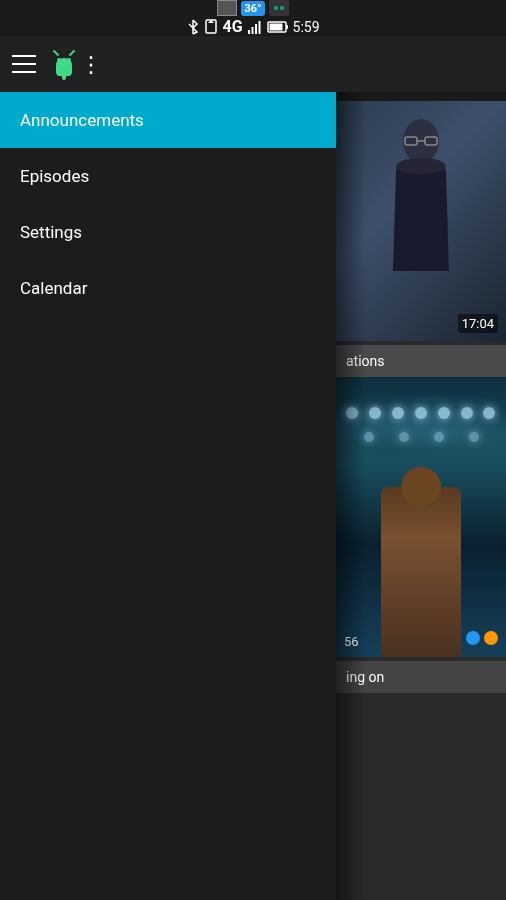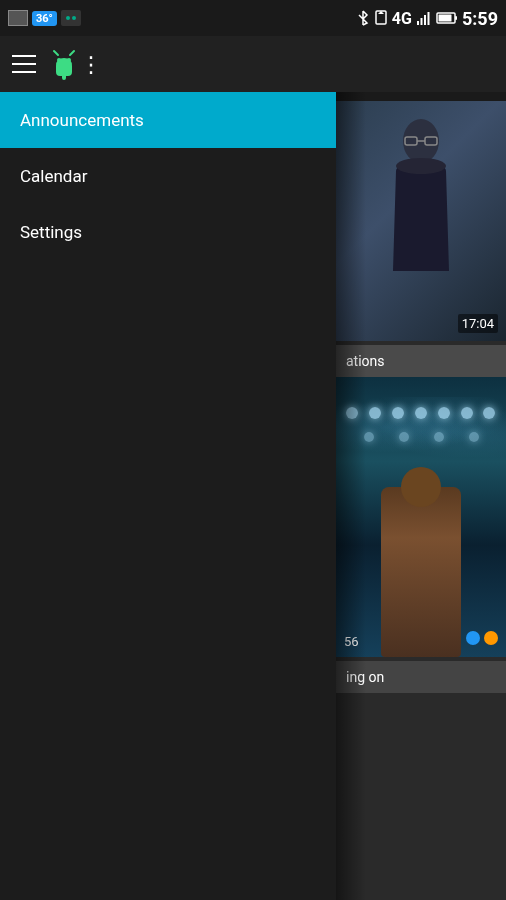--- a/index.html
+++ b/index.html
@@ -19,40 +19,41 @@
 
     
     .status-bar {
       width: 506px;
       height: 36px;
       background: #1a1a1a;
       display: flex;
       align-items: center;
       justify-content: space-between;
       padding: 0 8px;
+      flex-direction: column;
     }
 
     .status-left {
       display: flex;
       align-items: center;
       gap: 4px;
     }
 
     .status-right {
       display: flex;
       align-items: center;
       gap: 4px;
       font-size: 13px;
       color: #fff;
     }
 
     .time {
-      font-size: 18px;
-      color: white;
-      font-weight: bold;
+      font-size: 14px;
+      color: white;
+      font-weight: normal;
     }
 
     
     .toolbar {
       width: 506px;
       height: 56px;
       background: #212121;
       display: flex;
       align-items: center;
       padding: 0 12px;
@@ -359,27 +360,30 @@
 
 <div class="main-content">
 
   <div class="drawer">
 
     <div class="nav-item active">
       <span class="nav-item-label">Announcements</span>
     </div>
 
 
+    <div class="nav-item">
+      <span class="nav-item-label">Episodes</span>
+    </div>
+
+    <div class="nav-item">
+      <span class="nav-item-label">Settings</span>
+    </div>
 
     <div class="nav-item">
       <span class="nav-item-label">Calendar</span>
-    </div>
-
-    <div class="nav-item">
-      <span class="nav-item-label">Settings</span>
     </div>
   </div>
 
   <div class="drawer-shadow"></div>
 
   <div class="content-panel">
 
     <div class="content-card">
       <div class="card-image-1">
 

